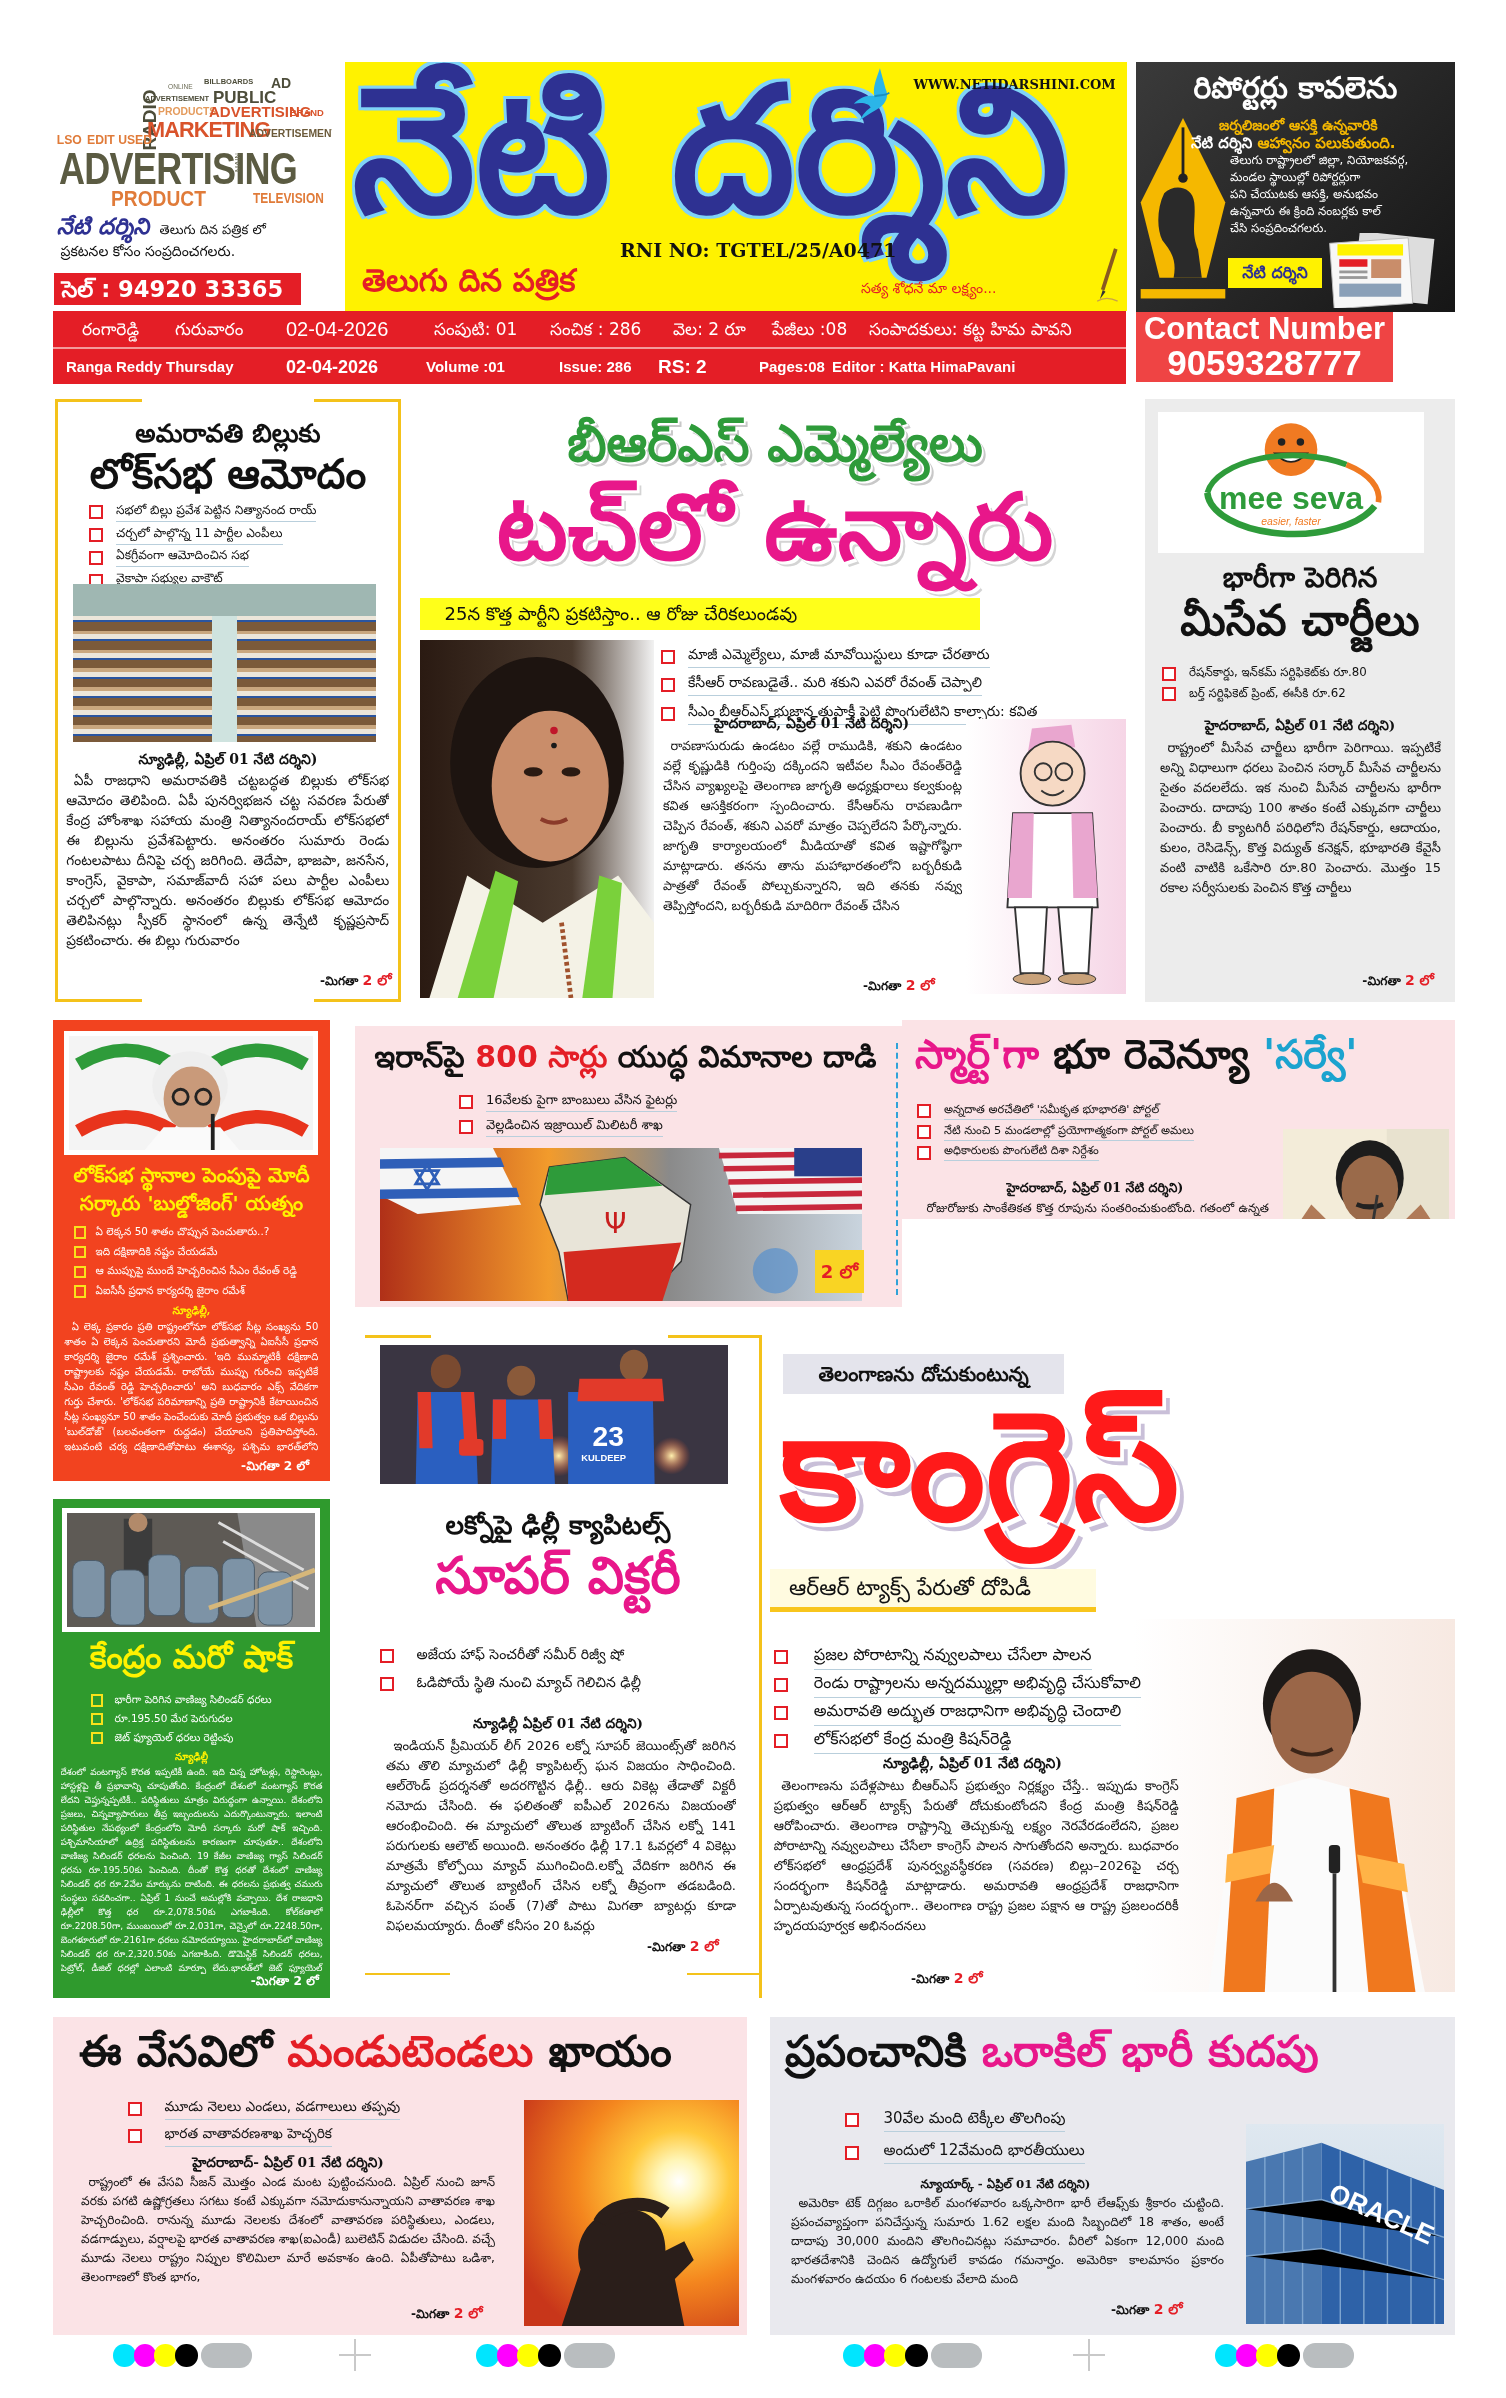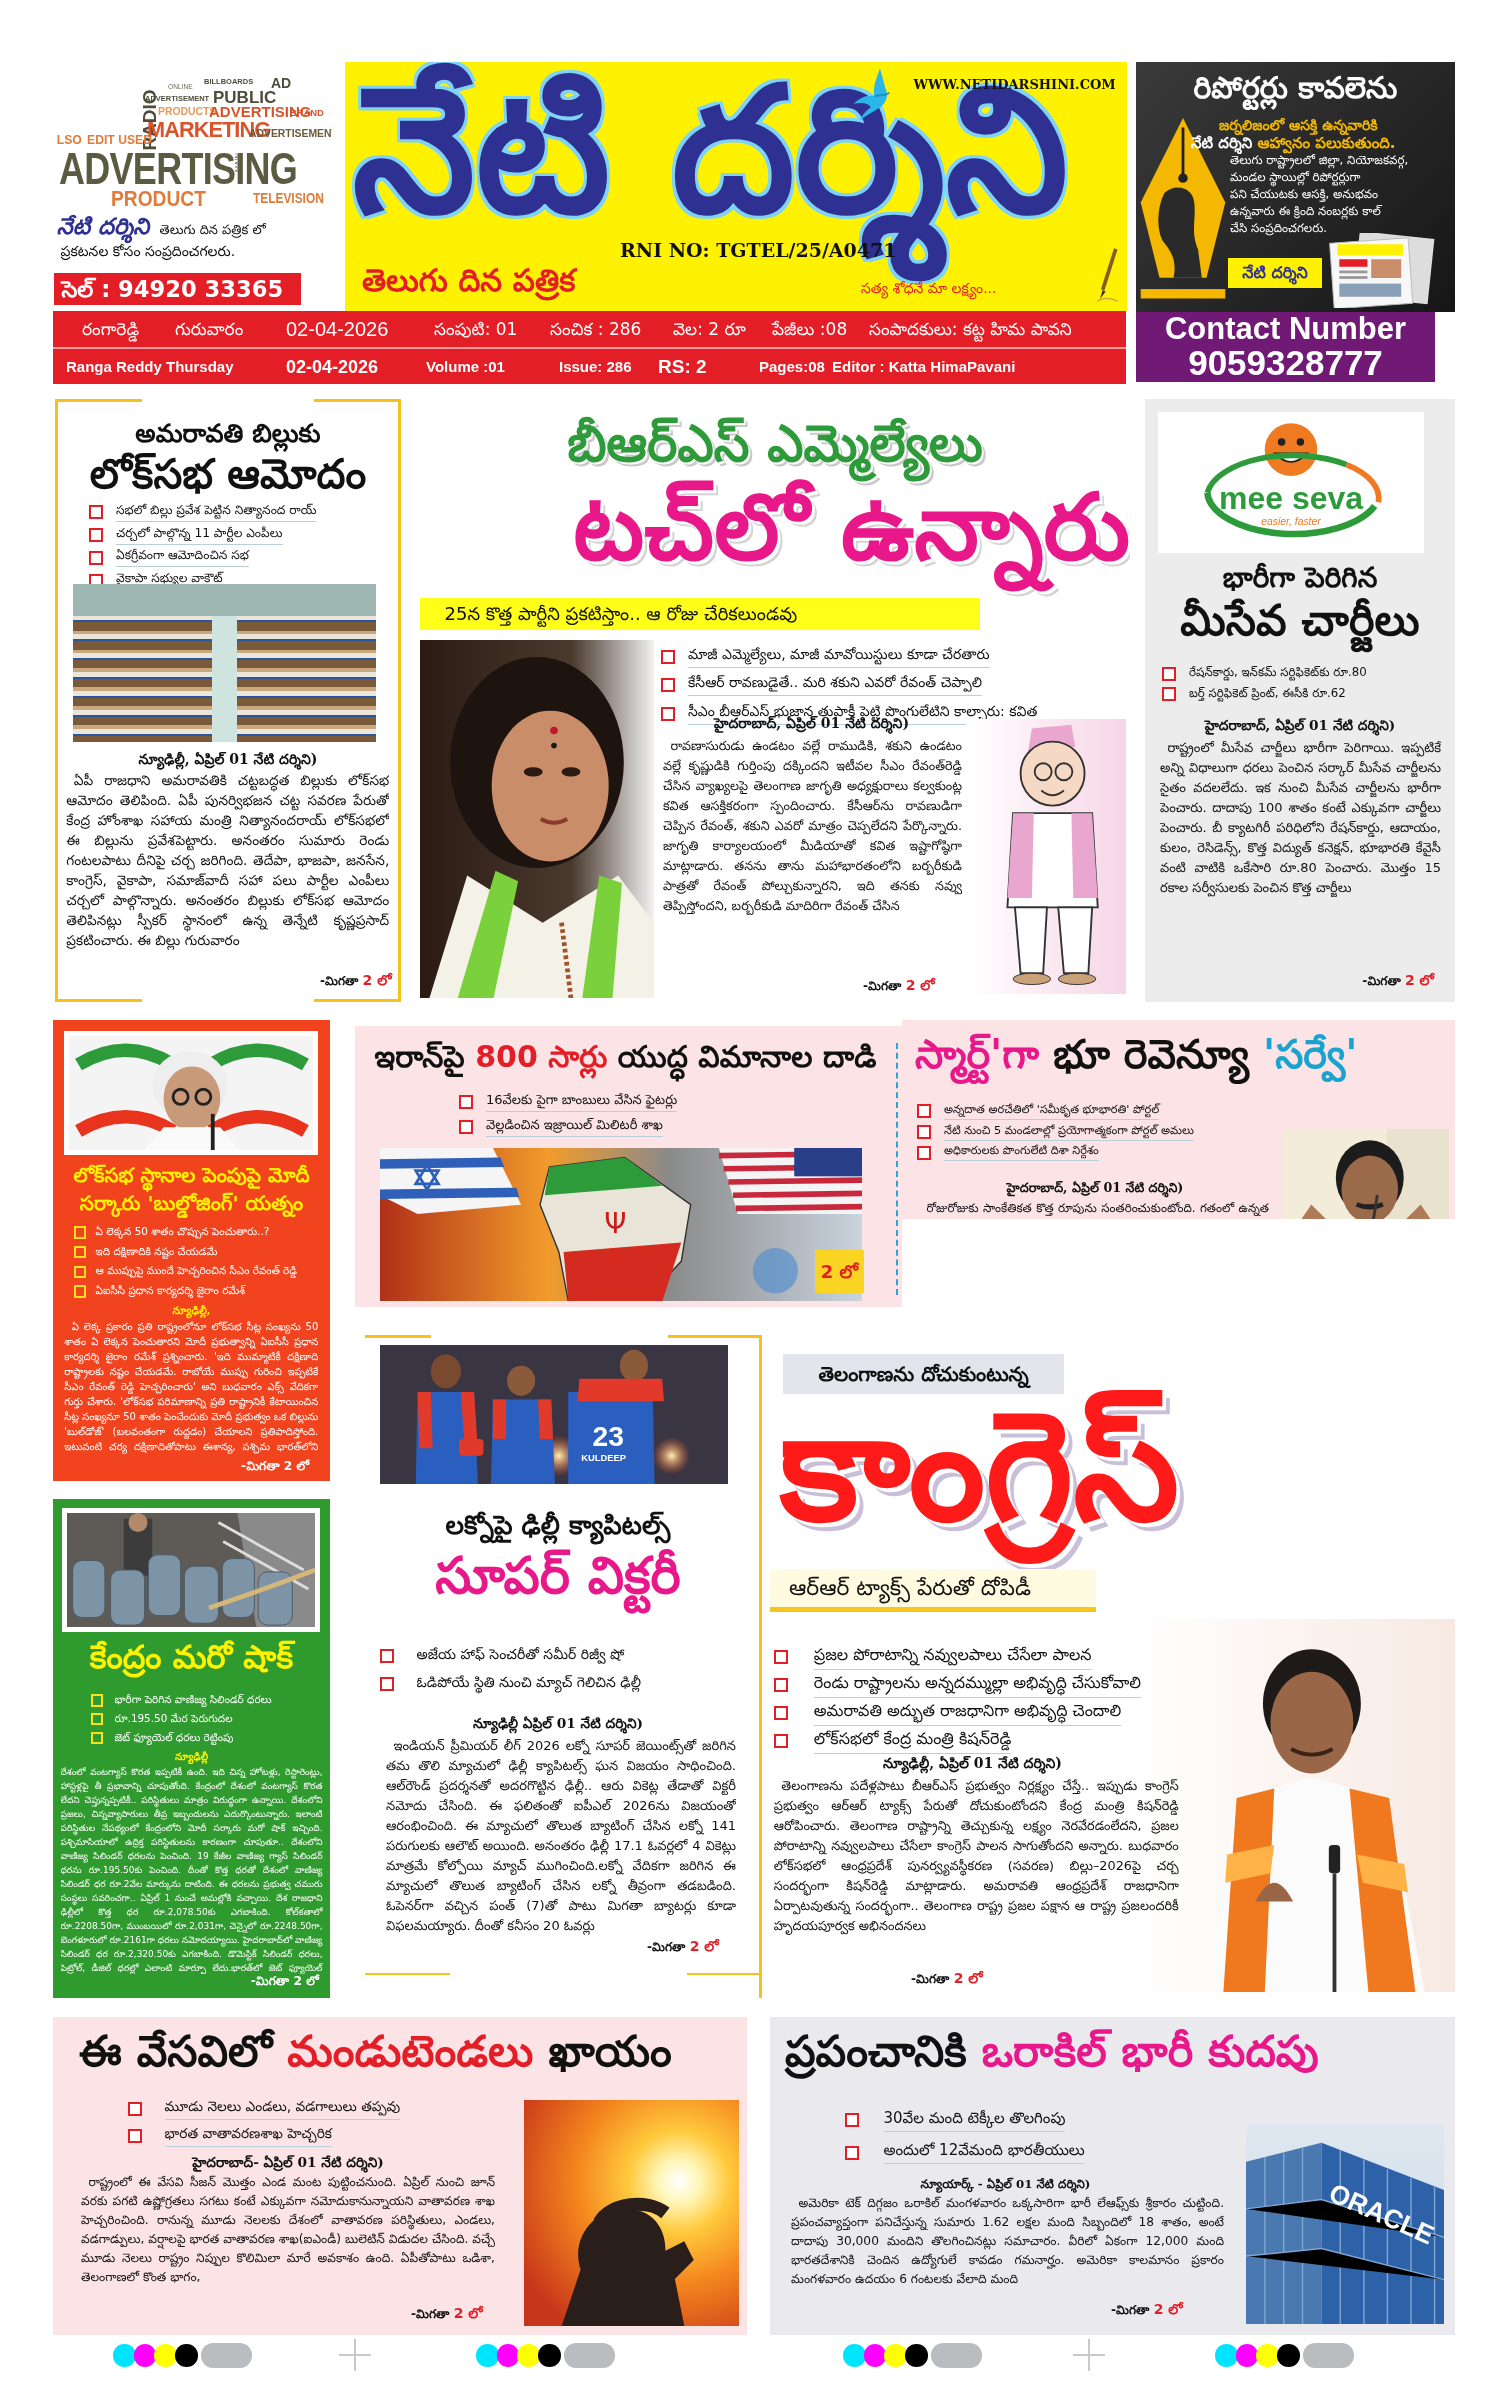--- a/index.html
+++ b/index.html
@@ -107,21 +107,21 @@
         <rect x="30" y="2" width="80" height="70" fill="#ddd" transform="rotate(6 70 37)"></rect>
         <rect x="4" y="8" width="84" height="70" fill="#f7f7f7" stroke="#bbb" transform="rotate(-4 46 43)"></rect>
         <rect x="10" y="12" width="70" height="12" fill="#fff200"></rect>
         <rect x="12" y="28" width="30" height="8" fill="#e41e26"></rect>
         <rect x="46" y="28" width="32" height="20" fill="#c98d6a"></rect>
         <rect x="12" y="40" width="30" height="3" fill="#999"></rect>
         <rect x="12" y="46" width="30" height="3" fill="#999"></rect>
         <rect x="12" y="54" width="66" height="14" fill="#8aa0b8"></rect>
       </svg>
   </div>
-  <div class="abs en" style="left:0;top:250px;width:299px;height:70px;background:#701a75;color:#fff;text-align:center;font-weight:bold">
+  <div class="abs en" style="left:0;top:250px;width:257px;height:70px;background:#ef4444;color:#fff;text-align:center;font-weight:bold">
     <div style="font-size:31px;line-height:34px">Contact Number</div>
     <div style="font-size:35px;line-height:34px">9059328777</div>
   </div>
 </div>
 
 <div class="blk" style="left:53px;top:311px;width:1073px;height:73px;background:#e41e26;color:#fff">
   <div class="abs" style="left:0;top:0;width:1073px;height:36px;font-size:17px;line-height:36px;white-space:nowrap">
     <span class="abs" style="left:29px">రంగారెడ్డి</span>
     <span class="abs" style="left:122px">గురువారం</span>
     <span class="abs en" style="left:233px;font-size:20px">02-04-2026</span>
@@ -171,21 +171,21 @@
       </li>
   </ul>
   <div class="photo" style="left:18px;top:185px;width:303px;height:158px;background:linear-gradient(#9fb7b2 0 20%,transparent 20%),linear-gradient(90deg,transparent 46%,#cfe3df 46% 54%,transparent 54%),repeating-linear-gradient(180deg,#7b5a3a 0 8.5px,#c9a77f 8.5px 12.2px,#ece6da 12.2px 17px,#2a55a0 17px 19px)"></div>
   <p class="dl" style="left:0;width:346px;top:352px;text-align:center;font-size:14px">న్యూఢిల్లీ,  ఏప్రిల్ 01 నేటి దర్శిని)</p>
   <p class="bd" style="left:11.3px;top:371px;width:323px;height:200px;font-size:13.7px;line-height:20px">ఏపీ రాజధాని అమరావతికి చట్టబద్ధత బిల్లుకు లోక్‌సభ ఆమోదం తెలిపింది. ఏపీ పునర్విభజన చట్ట సవరణ పేరుతో కేంద్ర హోంశాఖ సహాయ మంత్రి నిత్యానందరాయ్ లోక్‌సభలో ఈ బిల్లును ప్రవేశపెట్టారు. అనంతరం సుమారు రెండు గంటలపాటు దీనిపై చర్చ జరిగింది. తెదేపా, భాజపా, జనసేన, కాంగ్రెస్, వైకాపా, సమాజ్‌వాదీ సహా పలు పార్టీల ఎంపీలు చర్చలో పాల్గొన్నారు. అనంతరం బిల్లుకు లోక్‌సభ ఆమోదం తెలిపినట్లు స్పీకర్ స్థానంలో ఉన్న తెన్నేటి కృష్ణప్రసాద్ ప్రకటించారు. ఈ బిల్లు గురువారం</p>
   <div class="more" style="right:9.4px;top:573px"><span>-మిగతా</span> <span class="pg">2 లో</span></div>
 </article>
 
 <article class="blk" style="left:420px;top:399px;width:710px;height:603px">
   <h3 class="abs" style="left:0;width:710px;top:15px;text-align:center;font-size:51px;font-weight:bold;color:#2e9b3a;white-space:nowrap;text-shadow:1.9px 1.9px 0 #fff,3.8px 3.8px 0 #c8c8c8">బీఆర్ఎస్ ఎమ్మెల్యేలు</h3>
-  <h2 class="abs" style="left:0;width:710px;top:75px;text-align:right;font-size:92px;font-weight:bold;color:#e8178a;white-space:nowrap;text-shadow:2.8px 2.8px 0 #fff,4.7px 4.7px 0 #d4d4d4">టచ్‌లో ఉన్నారు</h2>
+  <h2 class="abs" style="left:0;width:710px;top:75px;text-align:center;font-size:92px;font-weight:bold;color:#e8178a;white-space:nowrap;text-shadow:2.8px 2.8px 0 #fff,4.7px 4.7px 0 #d4d4d4">టచ్‌లో ఉన్నారు</h2>
   <div class="abs" style="left:0;top:199px;width:560px;height:32px;background:#ffff1a;font-size:18px;line-height:32px;padding-left:24.5px;white-space:nowrap;overflow:hidden">25న కొత్త పార్టీని ప్రకటిస్తాం.. ఆ రోజు చేరికలుండవు</div>
   <div class="photo" style="left:0;top:241px;width:234px;height:358px">
     <svg viewBox="0 0 248 380" preserveAspectRatio="none">
         <defs>
           <linearGradient id="kbg" x1="0" x2="1">
             <stop offset="0" stop-color="#2a1a12"></stop>
             <stop offset=".65" stop-color="#4a3a2e"></stop>
             <stop offset="1" stop-color="#f2f2f2"></stop>
           </linearGradient>
         </defs>

